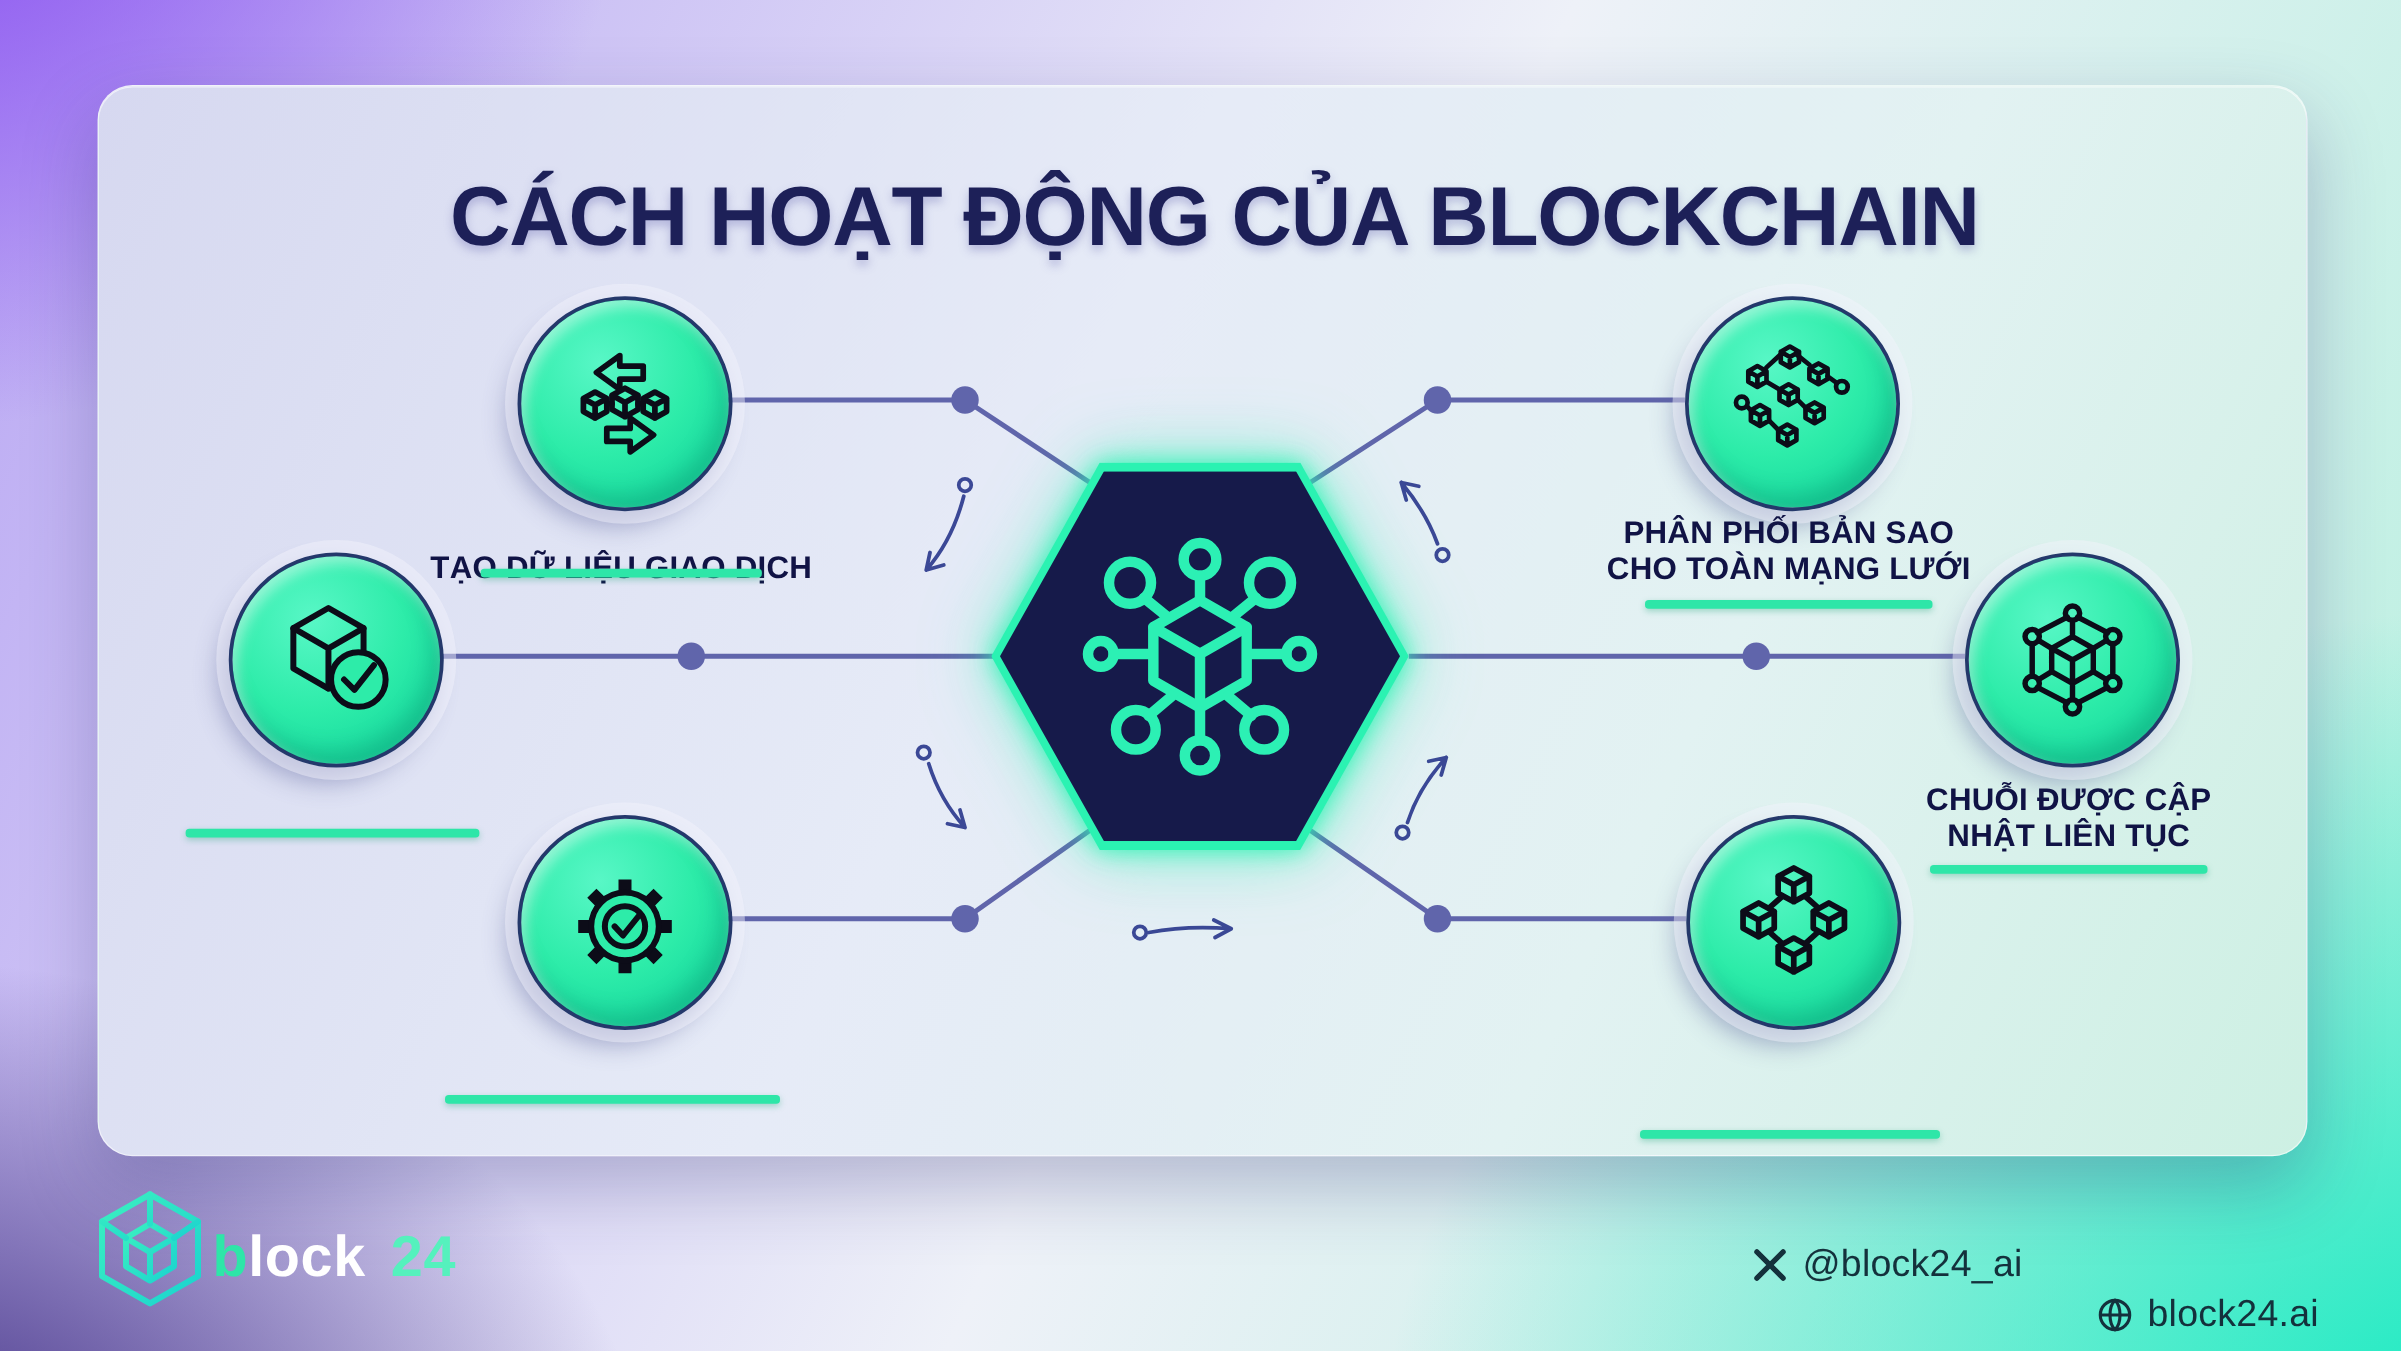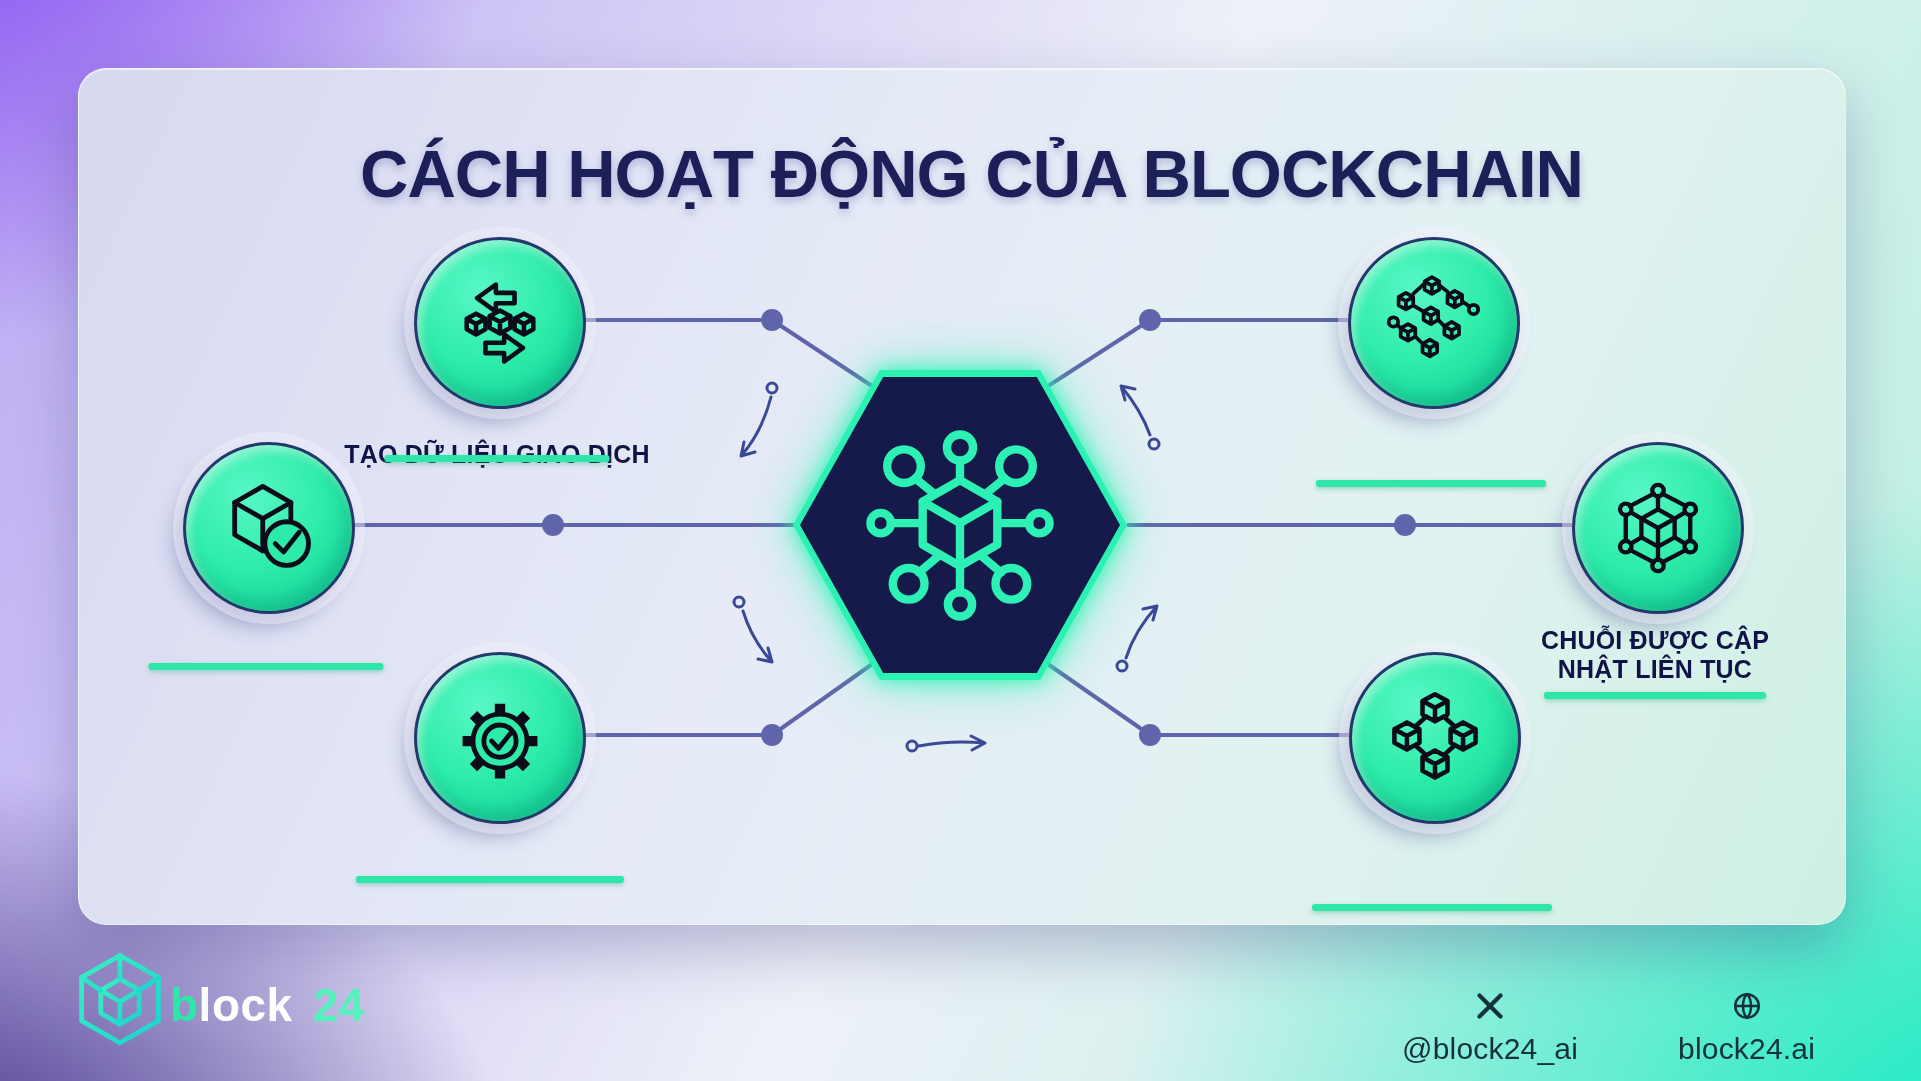--- a/index.html
+++ b/index.html
@@ -61,24 +61,24 @@
   }
   .brand{
     position:absolute;left:170px;top:978px;font-size:46px;font-weight:bold;letter-spacing:.5px;
   }
   .brand .p1{color:#2ee6a8;}
   .brand .p2{color:#ffffff;margin-top:32px;}
   .brand .p3{color:#55f1bd;margin-left:20px;}
   .logo-mark{position:absolute;left:72px;top:950px;}
   .social{
     position:absolute;top:992px;height:40px;display:flex;align-items:center;gap:12px;
-    color:#14313c;font-size:30px;letter-spacing:.2px;flex-direction:column;
+    color:#14313c;font-size:30px;letter-spacing:.2px;
   }
   .social.x{left:1402px;}
-  .social.web{left:1678px;}
+  .social.web{left:1678px;margin-top:40px;}
   .icn{flex:0 0 auto;display:block;}
 </style>
 </head>
 <body>
 
 <div id="stage">
 
   <div class="card"></div>
 
   <svg class="overlay" width="1921" height="1081" viewBox="0 0 1921 1081">
@@ -193,20 +193,22 @@
         <path d="M47 35 L54 39 L54 47 L47 51 L40 47 L40 39 Z M40 39 L47 43 M54 39 L47 43 M47 43 V51"></path>
         <path d="M25 51 L32 55 L32 63 L25 67 L18 63 L18 55 Z M18 55 L25 59 M32 55 L25 59 M25 59 V67"></path>
         <path d="M67 49 L74 53 L74 61 L67 65 L60 61 L60 53 Z M60 53 L67 57 M74 53 L67 57 M67 57 V65"></path>
         <path d="M46 66 L53 70 L53 78 L46 82 L39 78 L39 70 Z M39 70 L46 74 M53 70 L46 74 M46 74 V82"></path>
         <path d="M42 11 L30 22 M53 12 L63 20 M30 33 L40 39 M54 47 L60 53 M32 63 L39 70 M77 29 L84 34 M15 52 L19 56"></path>
         <circle cx="11" cy="49" r="4.5"></circle>
         <circle cx="88" cy="37" r="4.5"></circle>
       </g>
     </svg>
   </div>
+  <div class="step-label" style="left:1431px;top:412px">PHÂN PHỐI BẢN SAO
+CHO TOÀN MẠNG LƯỚI</div>
   <div class="step-underline" style="left:1431px;top:480px;width:230px"></div>
 
   <div class="node-circle" style="left:1572px;top:442px">
     <svg width="104" height="104" viewBox="0 0 100 100" fill="none">
       <g stroke="#0c0c18" stroke-width="4.2" stroke-linejoin="round" stroke-linecap="round">
         <path d="M50 32 L66 41 L66 59 L50 68 L34 59 L34 41 Z M34 41 L50 50 M66 41 L50 50 M50 50 V68"></path>
         <circle cx="50" cy="14" r="5.5"></circle>
           <circle cx="81" cy="32" r="5.5"></circle>
           <circle cx="81" cy="68" r="5.5"></circle>
         <circle cx="50" cy="86" r="5.5"></circle>

